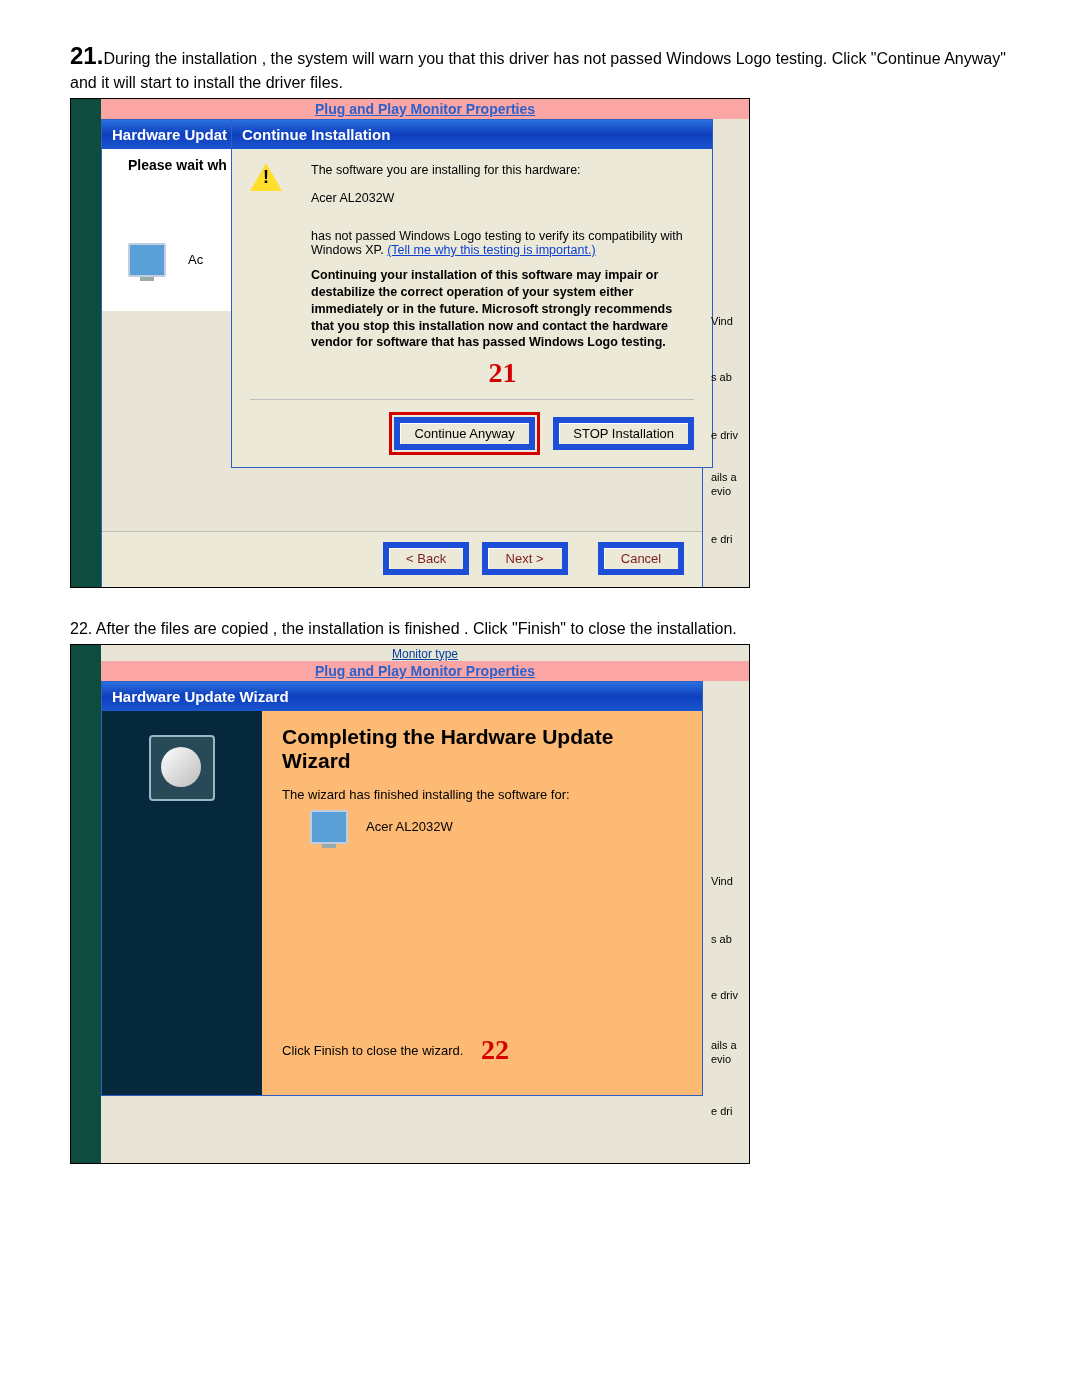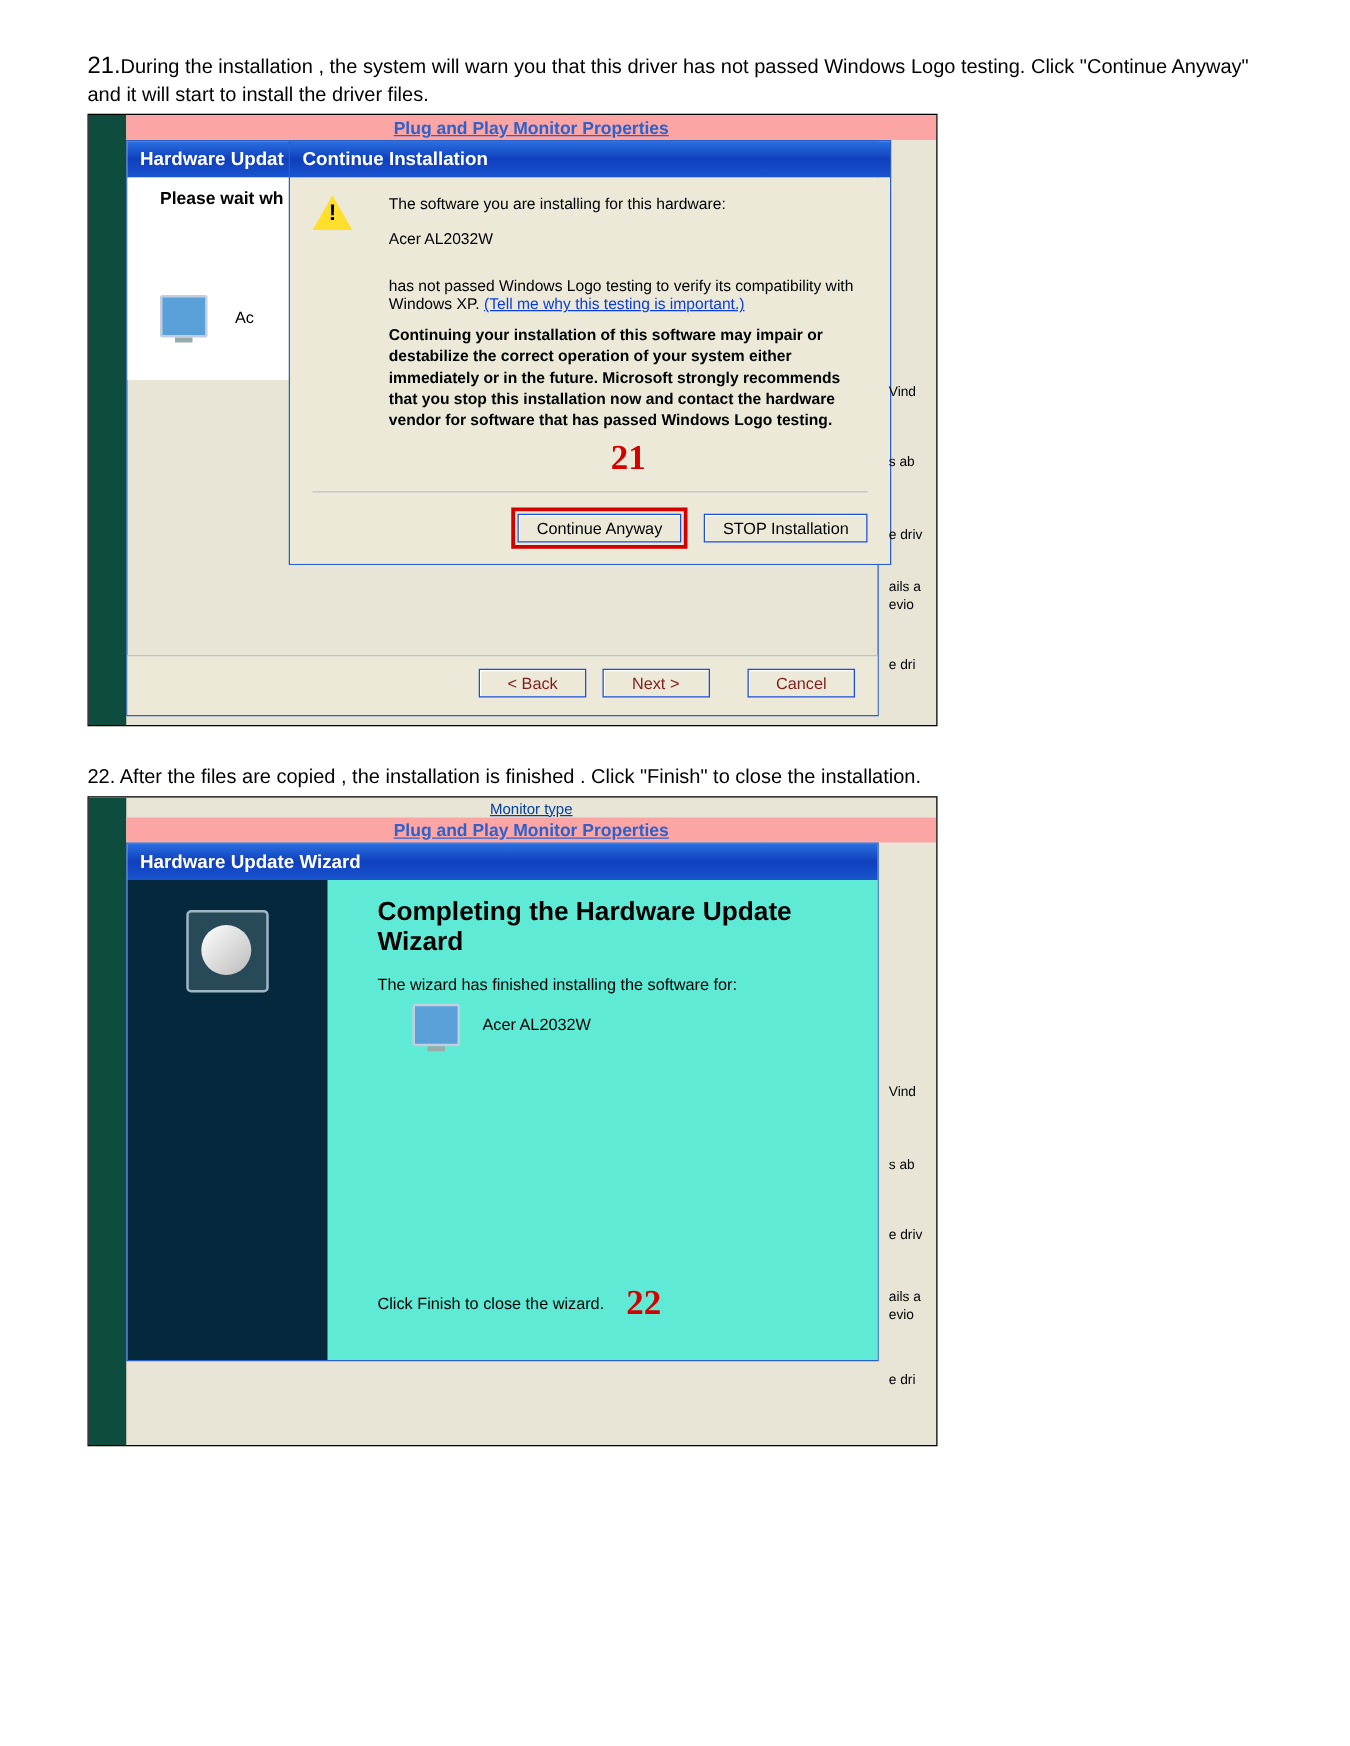--- a/index.html
+++ b/index.html
@@ -5,21 +5,21 @@
   body{
     margin:0;
     padding:40px 70px 220px 70px;
     font-family:Arial,Helvetica,sans-serif;
     font-size:16px;
     background:#fff;
     color:#000;
     width:940px;
   }
   .step-text{margin:0 0 4px 0;line-height:1.35;}
-  .step-num{font-size:19px;}
+  .step-num{font-size:24px;font-weight:bold;}
   .shot{
     border:1px solid #000;
     margin-bottom:30px;
     box-sizing:border-box;
     overflow:hidden;
     position:relative;
     background:#e9e5d6;
   }
 
   
@@ -27,21 +27,21 @@
     background:linear-gradient(to bottom,#2a6fe0 0%,#0f3fbd 50%,#1a55d0 100%);
     color:#fff;
     font-weight:bold;
     font-size:15px;
     padding:6px 10px;
   }
   .xp-button{
     display:inline-block;
     min-width:86px;
     padding:3px 14px;
-    border:1px solid #1d4ed8;
+    border:6px solid #1d4ed8;
     background:#ece9d8;
     font-size:13px;
     font-family:Tahoma,Arial,sans-serif;
     text-align:center;
     box-shadow:inset 1px 1px 0 #fff;
     box-sizing:border-box;
   }
   .xp-button.disabled{color:#7f1d1d;}
   .btn-row{
     border-top:1px solid #bfbfbf;
@@ -101,21 +101,21 @@
   .side-frag div{position:absolute;left:0;white-space:nowrap;}
 
   
   .shot2{width:680px;height:520px;}
   .s2-inner{position:absolute;left:30px;right:0;top:0;bottom:0;}
   .mon-type{color:#0040a0;font-size:12px;text-decoration:underline;text-align:center;padding-top:2px;}
   .wiz2{
     position:absolute;left:0;top:36px;width:600px;border:1px solid #2b5fc3;
     font-family:Tahoma,Arial,sans-serif;
   }
-  .wiz2 .upper{display:flex;background:#5eead4;gap:20px;}
+  .wiz2 .upper{display:flex;background:#fdba74;}
   .wiz2 .left-panel{
     width:160px;min-height:360px;
     background:#06283d;
     display:flex;align-items:flex-start;justify-content:center;padding-top:24px;
     position:relative;
   }
   .cd-icon{
     width:62px;height:62px;border:2px solid #9fb7c4;background:#284a58;
     position:relative;border-radius:4px;
   }

